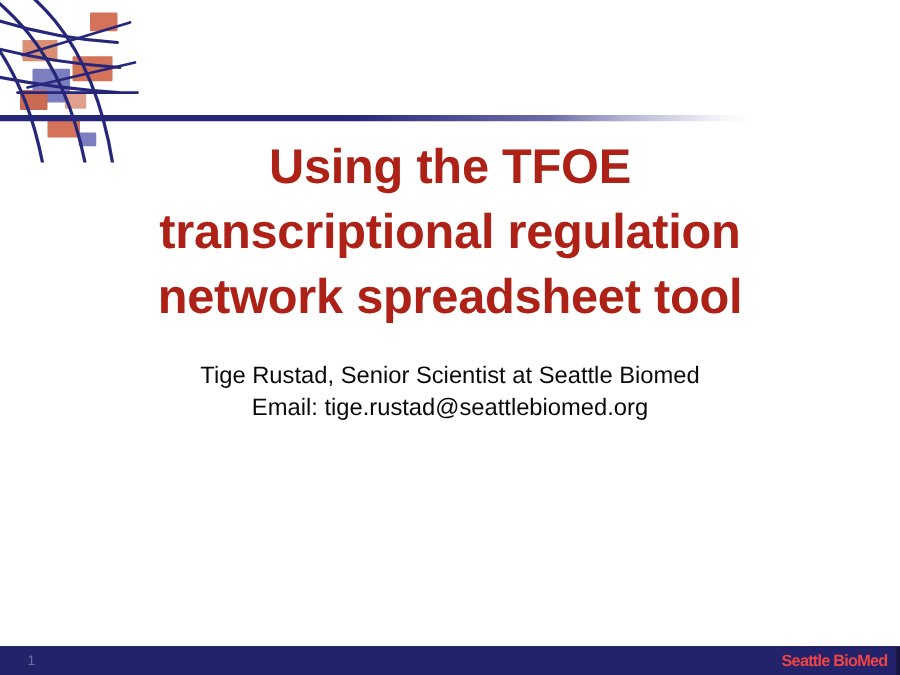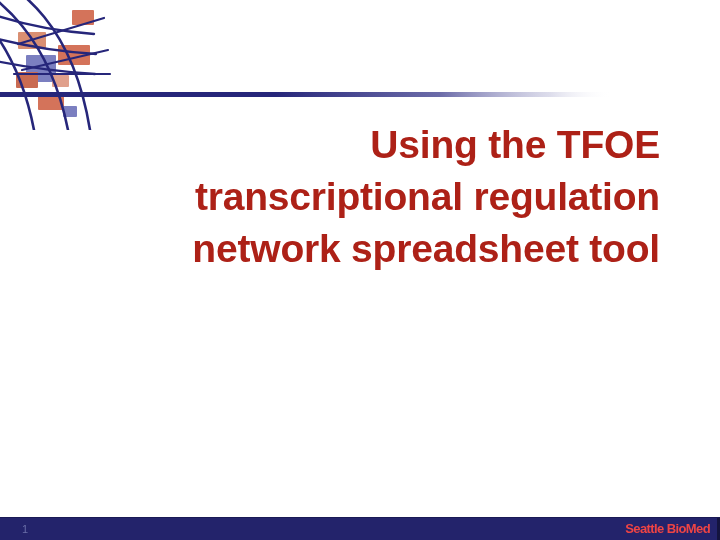--- a/index.html
+++ b/index.html
@@ -30,23 +30,23 @@
     top: 0;
     width: 620px;
     height: 130px;
     pointer-events: none;
   }
 
   
   #title-block {
     position: absolute;
     left: 60px;
-    top: 119px;
+    top: 108px;
     width: 600px;
-    text-align: right;
+    text-align: center;
   }
   #slide-title {
     margin: 0;
     font-family: "Liberation Sans", sans-serif;
     font-weight: bold;
     font-size: 39px;
     line-height: 52px;
     color: #ad2117;
     letter-spacing: -0.2px;
     white-space: pre-line;
@@ -161,20 +161,24 @@
       <rect x="0" y="92" width="612" height="5" fill="url(#fadeLine)"></rect>
     </g>
   </svg>
 
   <div id="title-block">
     <h1 id="slide-title">Using the TFOE
 transcriptional regulation
 network spreadsheet tool</h1>
   </div>
 
+  <div id="subtitle-block">
+    <p class="subtitle-line">Tige Rustad, Senior Scientist at Seattle Biomed</p>
+    <p class="subtitle-line">Email: tige.rustad@seattlebiomed.org</p>
+  </div>
 
   <div id="footer-bar">
     <span id="footer-page-number">1</span>
     <span id="footer-logo">Seattle BioMed</span>
     <div id="footer-right-cap"></div>
   </div>
 
 </div>
 
 </body></html>

